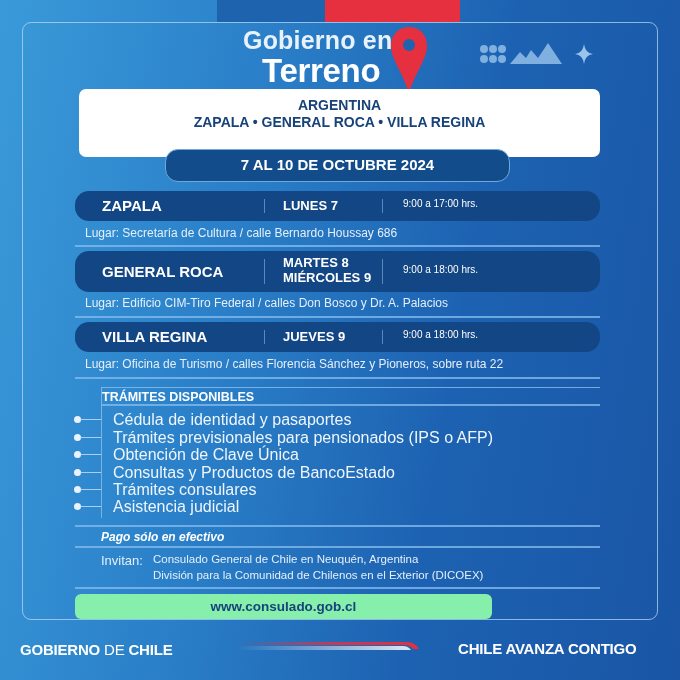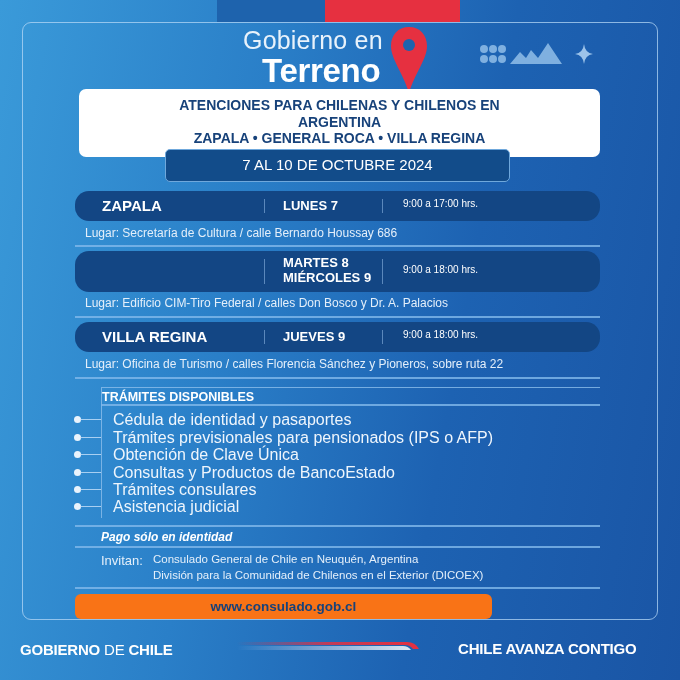--- a/index.html
+++ b/index.html
@@ -2,42 +2,42 @@
 <html><head>
 <meta charset="utf-8">
 <style>
 *{box-sizing:border-box;margin:0;padding:0}
 html,body{width:680px;height:680px;overflow:hidden}
 body{font-family:"Liberation Sans","DejaVu Sans",sans-serif;color:#fff;position:relative;
 background:linear-gradient(100deg,#3a9ad9 0%,#2a7fc8 35%,#1d62b2 65%,#1a55a5 100%);}
 .flag-blue{position:absolute;left:217px;top:0;width:108px;height:22px;background:#1e63ad}
 .flag-red{position:absolute;left:325px;top:0;width:135px;height:22px;background:#e63040}
 .frame{position:absolute;left:22px;top:22px;width:636px;height:598px;border:1.5px solid rgba(180,215,245,.75);border-radius:9px}
-.title1{position:absolute;left:243px;top:26px;font-size:25px;font-weight:400;color:#e8f2fb;letter-spacing:.2px}
+.title1{position:absolute;left:243px;top:26px;font-size:25px;font-weight:700;color:#e8f2fb;letter-spacing:.2px}
 .title2{position:absolute;left:262px;top:52px;font-size:33px;font-weight:700;color:#fff;letter-spacing:-.3px}
 .pin{position:absolute;left:389px;top:25px;width:40px;height:70px}
 .deco{position:absolute;left:478px;top:40px;width:125px;height:30px}
 .headbox{position:absolute;left:79px;top:89px;width:521px;height:68px;background:#fff;border-radius:7px;text-align:center;color:#17427a;font-weight:700;font-size:14px;line-height:16.5px;padding-top:8px}
-.datebox{position:absolute;left:165px;top:149px;width:345px;height:33px;background:#124c8a;border:1.5px solid #6fa8dc;border-radius:5px;text-align:center;font-size:15px;font-weight:400;line-height:30px;color:#fff}
+.datebox{position:absolute;left:165px;top:149px;width:345px;height:33px;background:#124c8a;border:1.5px solid #6fa8dc;border-radius:13px;text-align:center;font-size:15px;font-weight:700;line-height:30px;color:#fff}
 .row{position:absolute;left:75px;width:525px;background:#134684;border-radius:14px}
 .row .city{position:absolute;left:27px;font-weight:700;font-size:15px}
 .row .sep{position:absolute;top:8px;bottom:8px;width:1px;background:rgba(140,180,225,.6)}
 .row .day{position:absolute;left:208px;font-weight:700;font-size:13px;line-height:14px}
 .row .hrs{position:absolute;left:328px;font-size:10px}
 .lugar{position:absolute;left:85px;font-size:12px;color:#e4effa}
 .hline{position:absolute;left:75px;width:525px;height:1.5px;background:rgba(130,185,235,.8)}
 .tram-box{position:absolute;left:101px;top:387px;width:499px;height:131px;border-left:1.5px solid rgba(140,190,235,.8);border-top:1.5px solid rgba(140,190,235,.8)}
 .tram-title{position:absolute;left:102px;top:390px;font-size:12.5px;font-weight:700}
 .tram-item{position:absolute;left:113px;font-size:16px;color:#eef5fc}
 .bullet{position:absolute;left:74px;width:7px;height:7px;border-radius:50%;background:#eaf3fc}
 .bline{position:absolute;left:80px;width:21px;height:1px;background:rgba(200,225,250,.8)}
 .pago{position:absolute;left:101px;top:530px;font-size:12px;font-style:italic;font-weight:700}
 .inv-label{position:absolute;left:101px;top:553px;font-size:13px;font-weight:400;color:#e4effa}
 .inv-l{position:absolute;left:153px;font-size:11.5px;color:#e4effa}
-.urlbox{position:absolute;left:75px;top:594px;width:417px;height:25px;background:#f97316;border-radius:6px;text-align:center;color:#17427a;font-weight:700;font-size:13.5px;line-height:25px}
+.urlbox{position:absolute;left:75px;top:594px;width:417px;height:25px;background:#86efac;border-radius:6px;text-align:center;color:#17427a;font-weight:700;font-size:13.5px;line-height:25px}
 .foot-l{position:absolute;left:20px;top:641px;font-size:15px;font-weight:700;letter-spacing:-.2px}
 .foot-l .de{font-weight:400}
 .foot-r{position:absolute;left:458px;top:640px;font-size:15px;font-weight:700;letter-spacing:-.2px}
 .stripe{position:absolute;left:237px;top:640px;width:182px;height:12px}
 </style>
 </head>
 <body>
 
 <div class="flag-blue"></div>
 <div class="flag-red"></div>
@@ -56,37 +56,37 @@
       <circle cx="24" cy="9" r="4"></circle>
     <circle cx="6" cy="19" r="4"></circle>
       <circle cx="15" cy="19" r="4"></circle>
       <circle cx="24" cy="19" r="4"></circle>
   </g>
   <path d="M32 24 L42 12 L48 18 L53 10 L60 18 L70 3 L84 24 Z" fill="#7fb0e0"></path>
   <path d="M106 4 Q107 13 115 14 Q107 15 106 24 Q105 15 97 14 Q105 13 106 4 Z" fill="#9cc3ea"></path>
 </svg>
 
 <div class="headbox">
-  <div>ATENCIONES PARA CHILENAS Y CHILENOS EN</div>
   <div>ARGENTINA</div>
   <div>ZAPALA • GENERAL ROCA • VILLA REGINA</div>
 </div>
 <div class="datebox">7 AL 10 DE OCTUBRE 2024</div>
 
 <div class="row" style="top:191px;height:30px">
   <span class="city" style="top:6px">ZAPALA</span>
   <span class="sep" style="left:189px"></span>
   <span class="day" style="top:8px">LUNES 7</span>
   <span class="sep" style="left:307px"></span>
   <span class="hrs" style="top:7px">9:00 a 17:00 hrs.</span>
 </div>
 <div class="lugar" style="top:226px">Lugar: Secretaría de Cultura / calle Bernardo Houssay 686</div>
 <div class="hline" style="top:245px"></div>
 
 <div class="row" style="top:251px;height:41px">
+  <span class="city" style="top:12px">GENERAL ROCA</span>
   <span class="sep" style="left:189px"></span>
   <span class="day" style="top:5px">MARTES 8</span>
   <span class="day" style="top:20px">MIÉRCOLES 9</span>
   <span class="sep" style="left:307px"></span>
   <span class="hrs" style="top:13px">9:00 a 18:00 hrs.</span>
 </div>
 <div class="lugar" style="top:296px">Lugar: Edificio CIM-Tiro Federal / calles Don Bosco y Dr. A. Palacios</div>
 <div class="hline" style="top:316px"></div>
 
 <div class="row" style="top:322px;height:30px">
@@ -116,21 +116,21 @@
 <div class="bline" style="top:472px"></div>
 <div class="tram-item" style="top:464px">Consultas y Productos de BancoEstado</div>
 <div class="bullet" style="top:486px"></div>
 <div class="bline" style="top:489px"></div>
 <div class="tram-item" style="top:481px">Trámites consulares</div>
 <div class="bullet" style="top:503px"></div>
 <div class="bline" style="top:506px"></div>
 <div class="tram-item" style="top:498px">Asistencia judicial</div>
 
 <div class="hline" style="top:525px"></div>
-<div class="pago">Pago sólo en identidad</div>
+<div class="pago">Pago sólo en efectivo</div>
 <div class="hline" style="top:546px"></div>
 <div class="inv-label">Invitan:</div>
 <div class="inv-l" style="top:553px">Consulado General de Chile en Neuquén, Argentina</div>
 <div class="inv-l" style="top:569px">División para la Comunidad de Chilenos en el Exterior (DICOEX)</div>
 <div class="hline" style="top:587px"></div>
 
 <div class="urlbox">www.consulado.gob.cl</div>
 
 <div class="foot-l"><span>GOBIERNO </span><span class="de">DE </span><span>CHILE</span></div>
 <svg class="stripe" viewBox="0 0 182 12">

